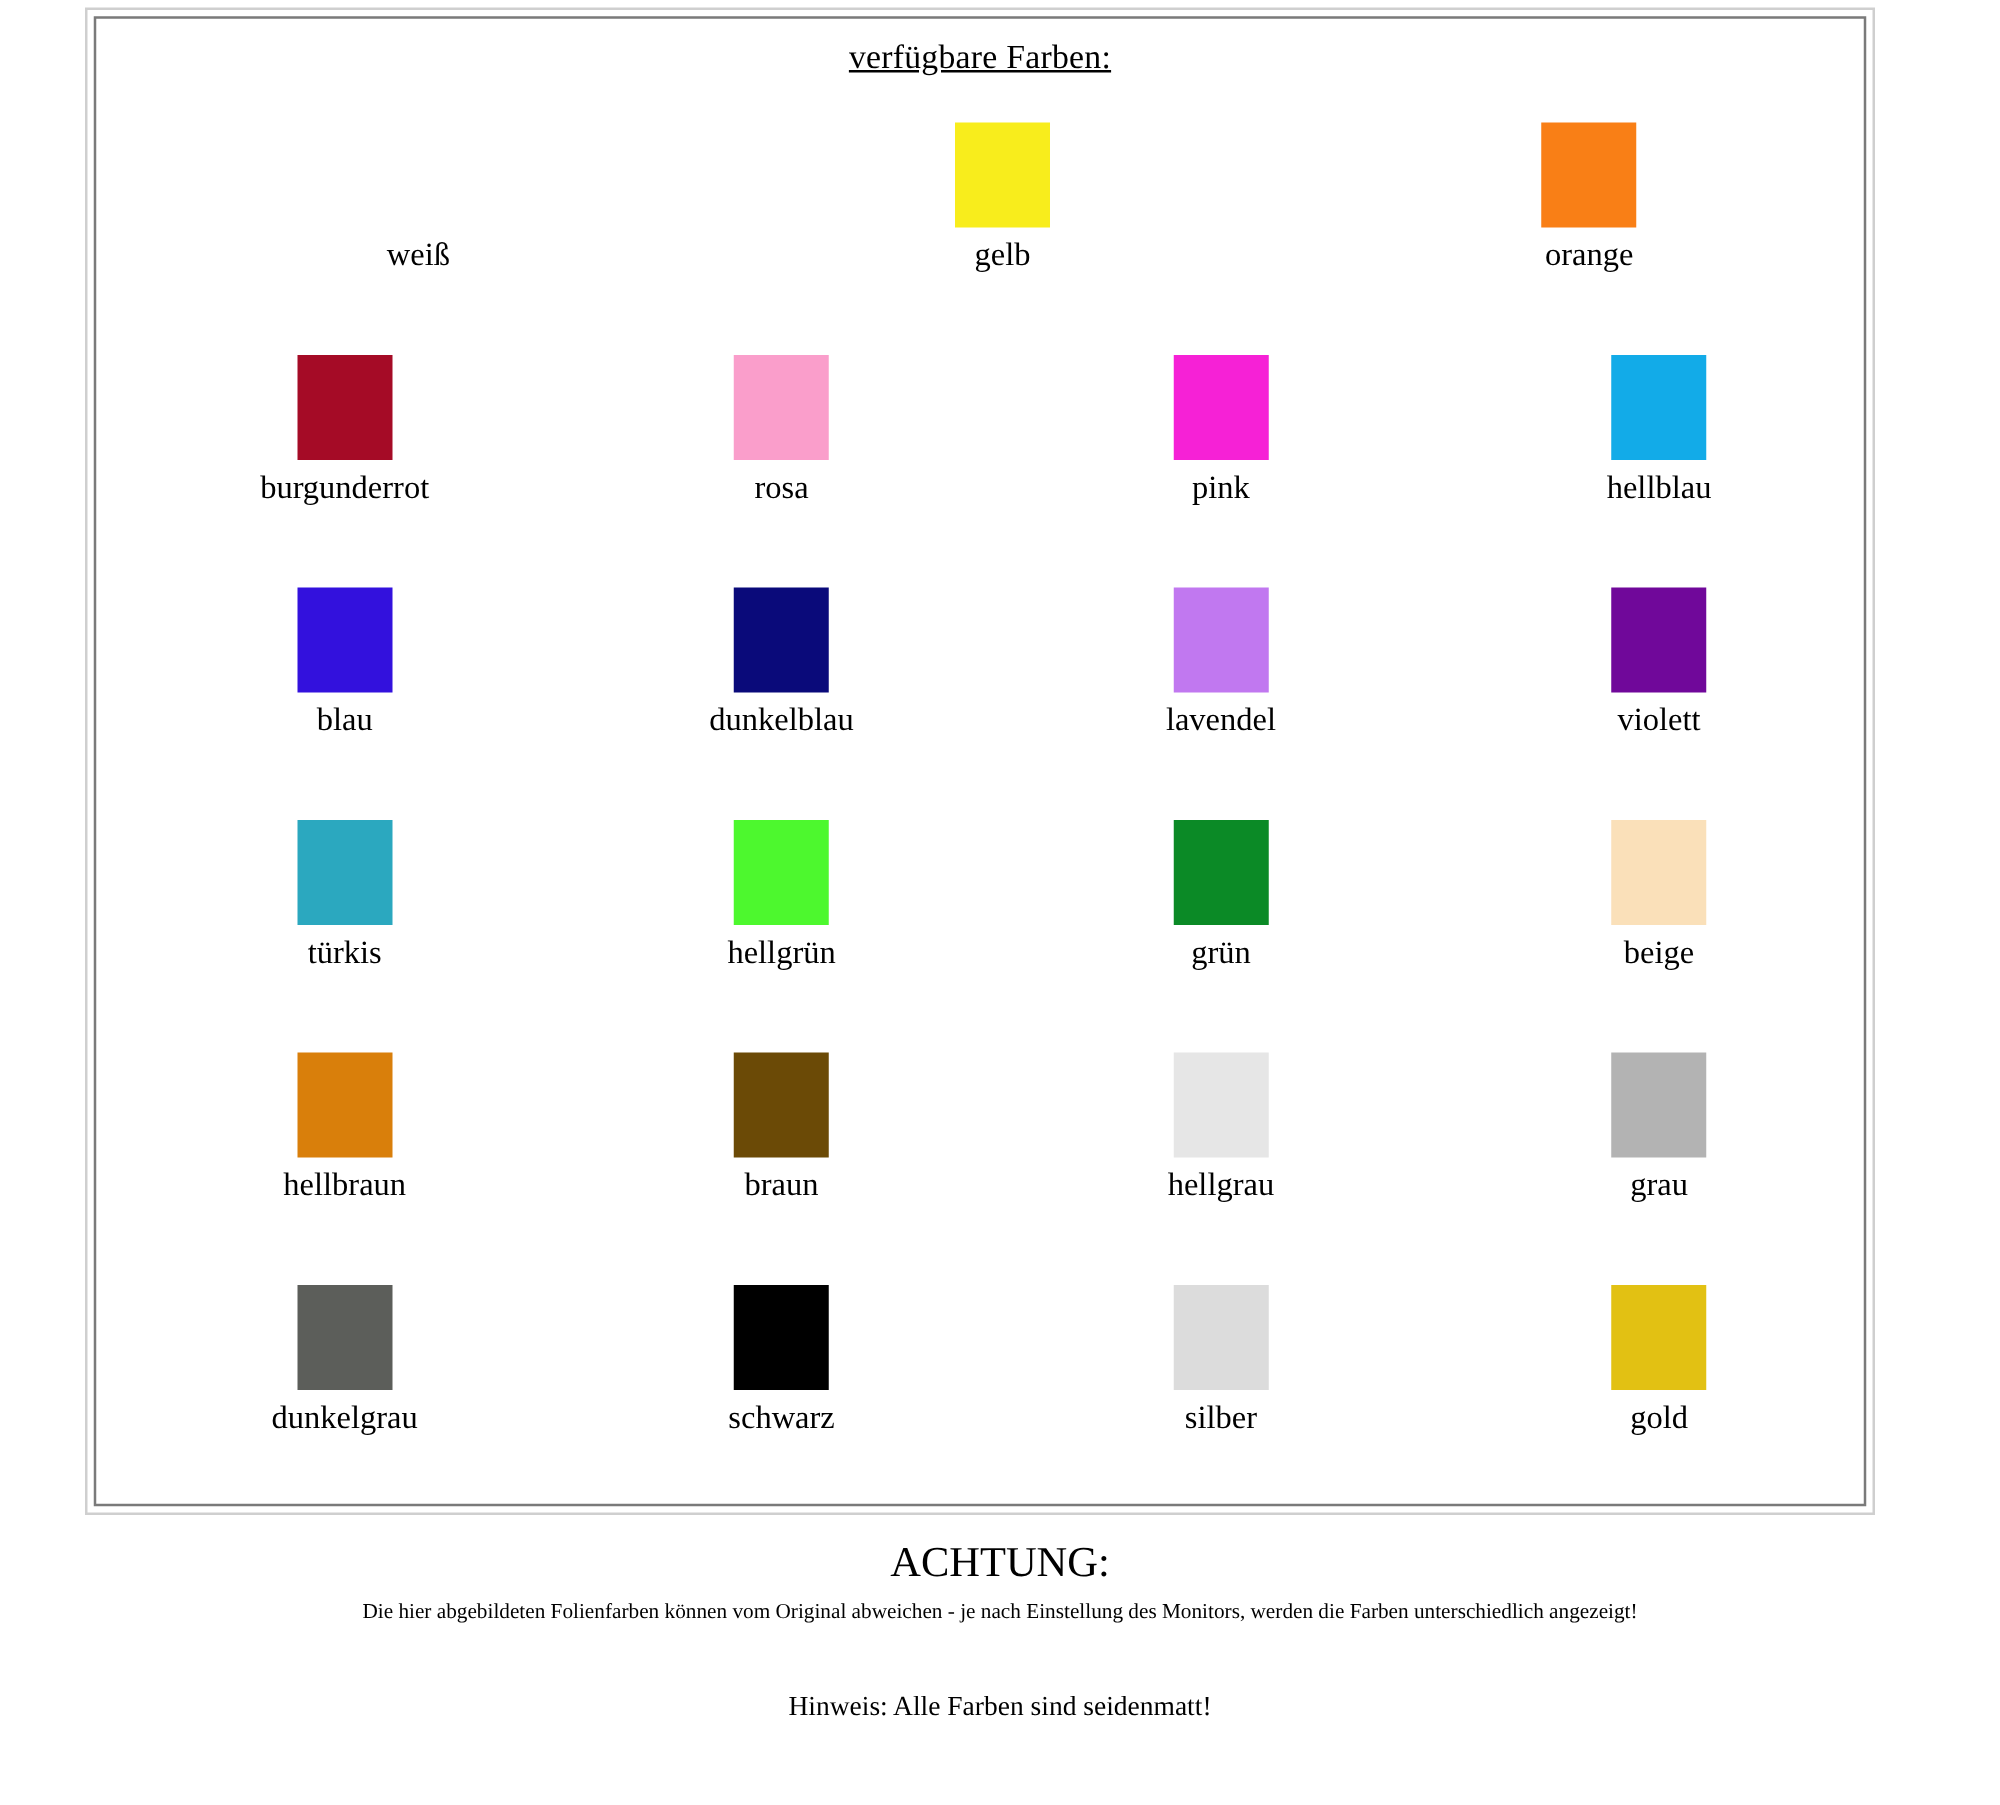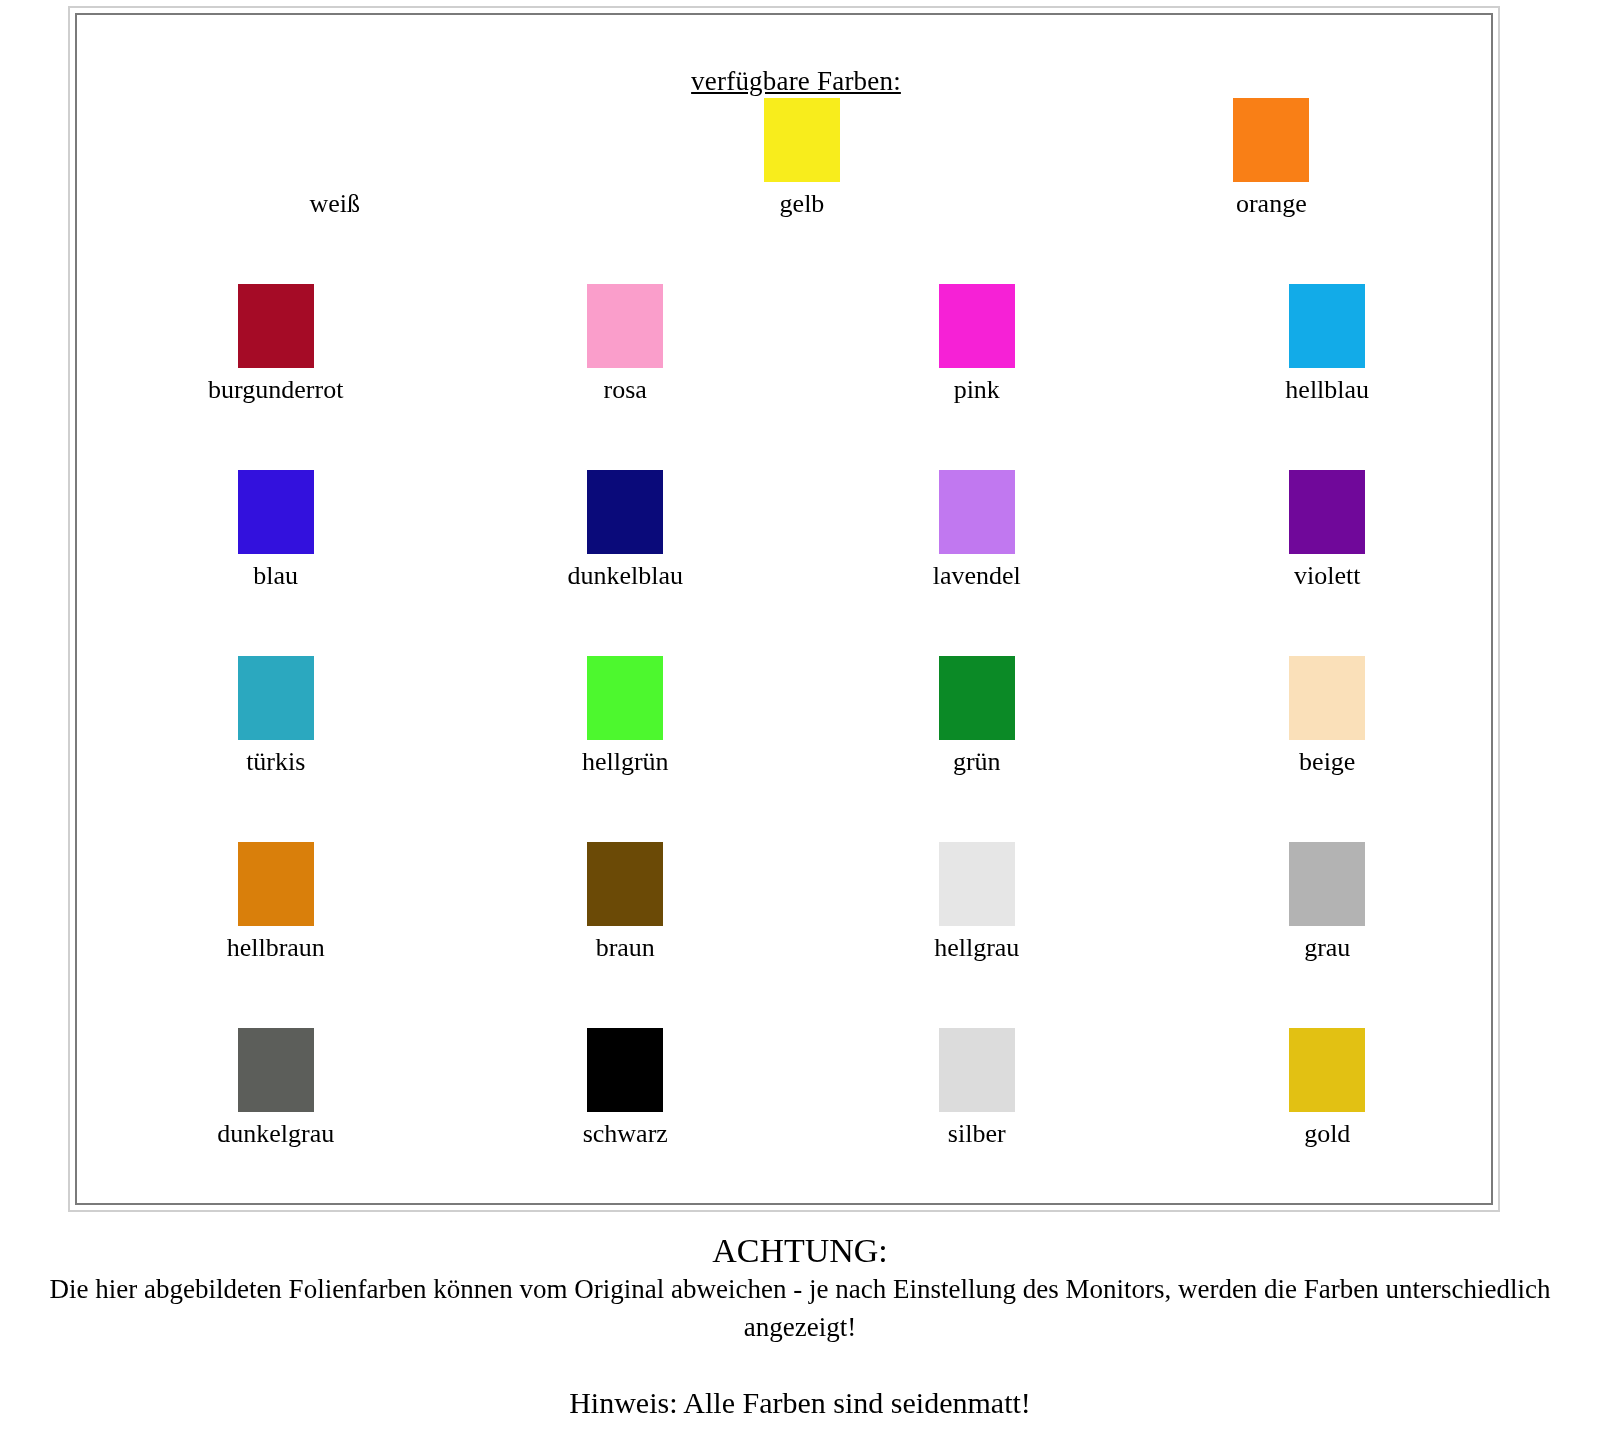--- a/index.html
+++ b/index.html
@@ -34,29 +34,28 @@
     right: 5px;
     bottom: 5px;
     border: 2px solid #7a7a7a;
     background: #ffffff;
     box-sizing: border-box;
   }
 
   
   .panel-title {
     position: absolute;
-    left: 12px;
+    left: 0;
     top: 14px;
     width: 100%;
     text-align: center;
     font-size: 27px;
     line-height: 32px;
     text-decoration: underline;
     letter-spacing: 0.2px;
-    margin-top: 36px;
   }
 
   
   .swatch-grid {
     position: absolute;
     left: 0;
     top: 70px;
     width: 100%;
     padding-left: 28px;
   }
@@ -103,26 +102,26 @@
     left: 0;
     top: 1232px;
     width: 1600px;
     text-align: center;
   }
   .note-heading {
     font-size: 34px;
     line-height: 38px;
   }
   .note-body {
-    font-size: 27px;
+    font-size: 17px;
     line-height: 38px;
     padding: 0 10px;
   }
   .note-hint {
-    font-size: 30px;
+    font-size: 22px;
     line-height: 38px;
     margin-top: 38px;
   }
 </style>
 </head>
 <body>
 
 <div class="panel-outer">
   <div class="panel-inner">
 

